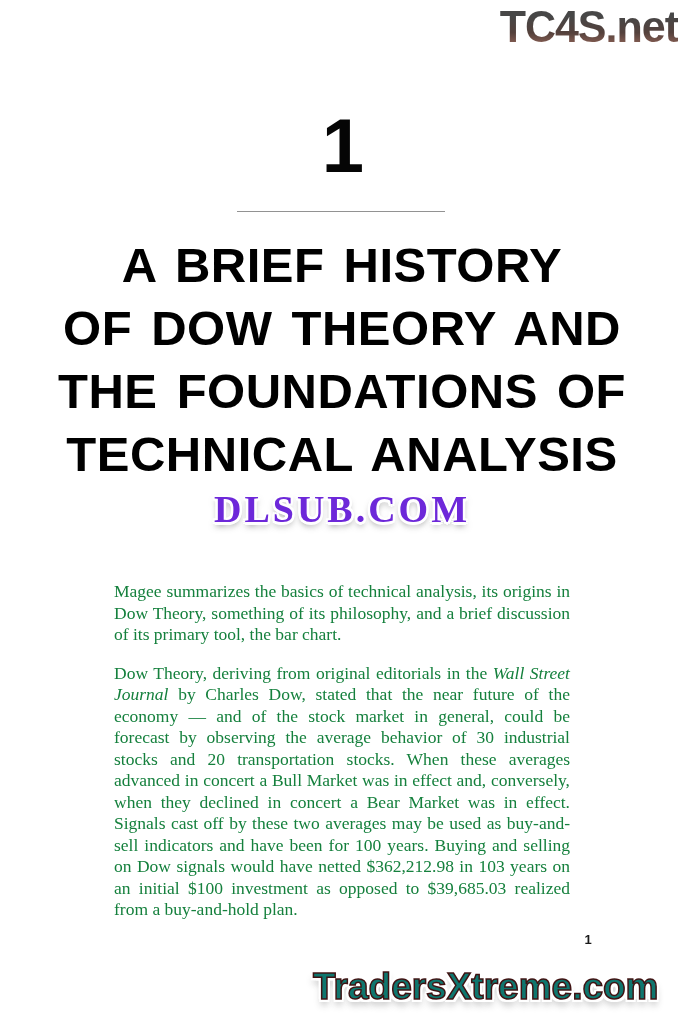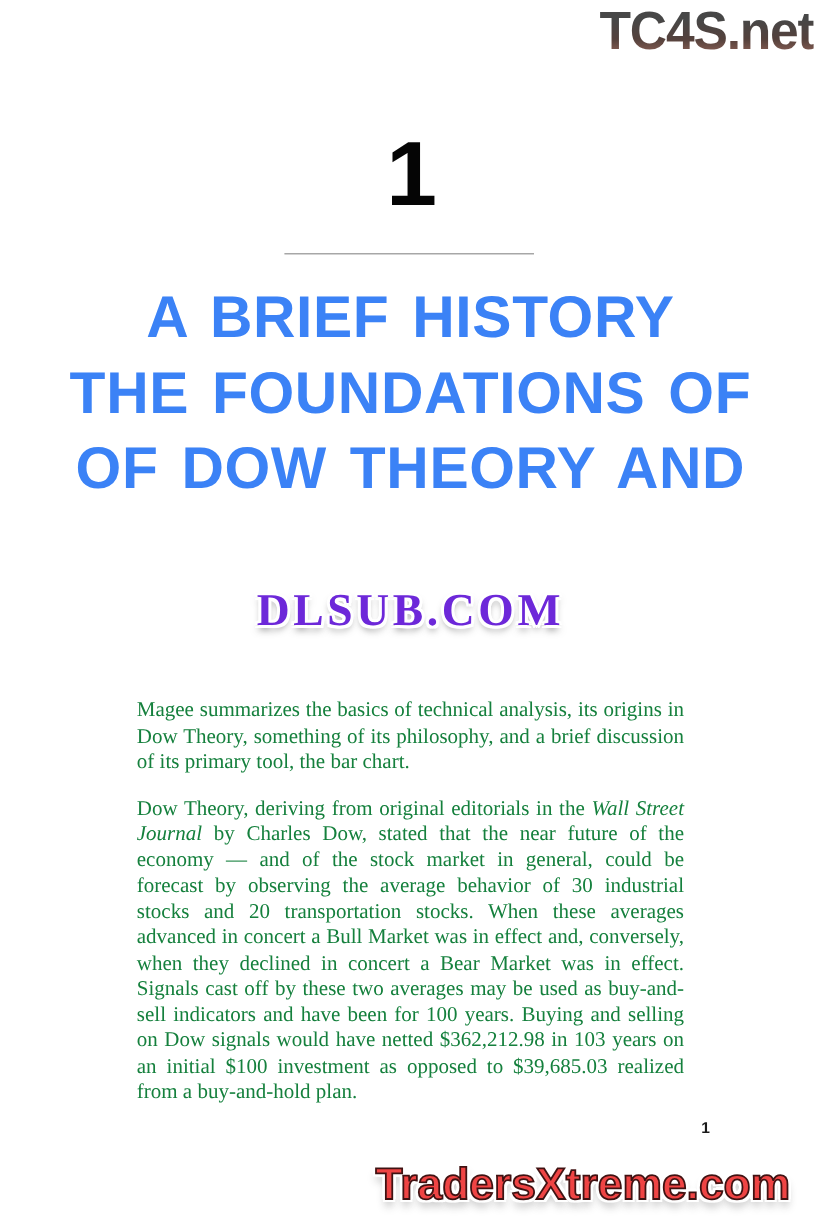--- a/index.html
+++ b/index.html
@@ -53,21 +53,21 @@
     top: 234px;
     left: 0;
     width: 100%;
     text-align: center;
     font-family: "Liberation Sans", sans-serif;
     font-weight: 700;
     font-size: 49px;
     line-height: 63px;
     letter-spacing: 0.5px;
     word-spacing: 5px;
-    color: #3b82f6;
+    color: #000000;
   }
   .chapter-title .title-line { display: block; }
   .dlsub-watermark {
     position: absolute;
     top: 487px;
     left: 0;
     width: 100%;
     text-align: center;
     font-family: "Liberation Serif", serif;
     font-weight: 700;
@@ -105,21 +105,21 @@
     color: #1a1a1a;
   }
   .traders-watermark {
     position: absolute;
     left: 313px;
     top: 966px;
     font-family: "Liberation Sans", sans-serif;
     font-weight: 700;
     font-size: 37px;
     letter-spacing: 0px;
-    color: #ef4444;
+    color: #0f766e;
     -webkit-text-stroke: 1.5px #3f1212;
     text-shadow:
       -3px 0 0 #ffffff, 3px 0 0 #ffffff,
       0 -3px 0 #ffffff, 0 3px 0 #ffffff,
       -2.5px -2.5px 0 #ffffff, 2.5px -2.5px 0 #ffffff,
       -2.5px 2.5px 0 #ffffff, 2.5px 2.5px 0 #ffffff,
       0 6px 7px rgba(40,40,40,0.35);
   }
 </style>
 </head>
@@ -128,22 +128,23 @@
 <div class="page">
 
   <div class="tc4s-watermark">TC4S.net</div>
 
   <div class="chapter-number">1</div>
 
   <div class="chapter-rule"></div>
 
   <h1 class="chapter-title">
     <span class="title-line">A BRIEF HISTORY</span>
+    <span class="title-line">OF DOW THEORY AND</span>
     <span class="title-line">THE FOUNDATIONS OF</span>
-    <span class="title-line">OF DOW THEORY AND</span>
+    <span class="title-line">TECHNICAL ANALYSIS</span>
   </h1>
 
   <div class="dlsub-watermark">DLSUB.COM</div>
 
   <div class="body-text">
     <p>
       <span>Magee summarizes the basics of technical analysis, its origins in Dow Theory, something of its philosophy, and a brief discussion of its primary tool, the bar chart.</span>
     </p>
     <p>
       <span>Dow Theory, deriving from original editorials in the </span><i>Wall Street Journal</i><span> by Charles Dow, stated that the near future of the economy — and of the stock market in general, could be forecast by observing the average behavior of 30 industrial stocks and 20 transportation stocks. When these averages advanced in concert a Bull Market was in effect and, conversely, when they declined in concert a Bear Market was in effect. Signals cast off by these two averages may be used as buy-and-sell indicators and have been for 100 years. Buying and selling on Dow signals would have netted $362,212.98 in 103 years on an initial $100 investment as opposed to $39,685.03 realized from a buy-and-hold plan.</span>

